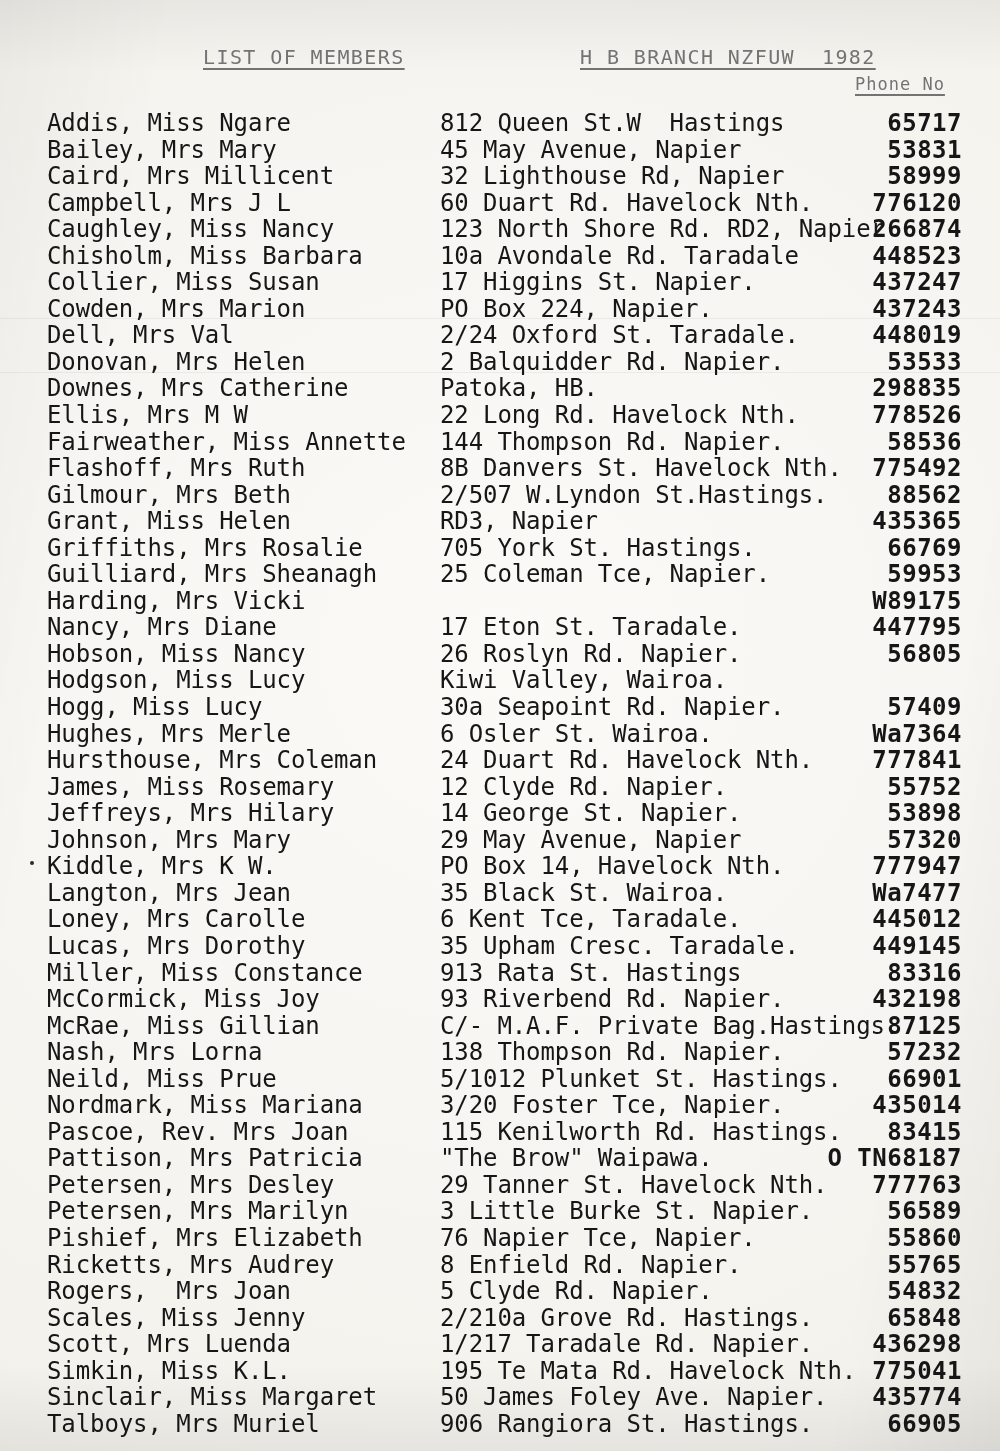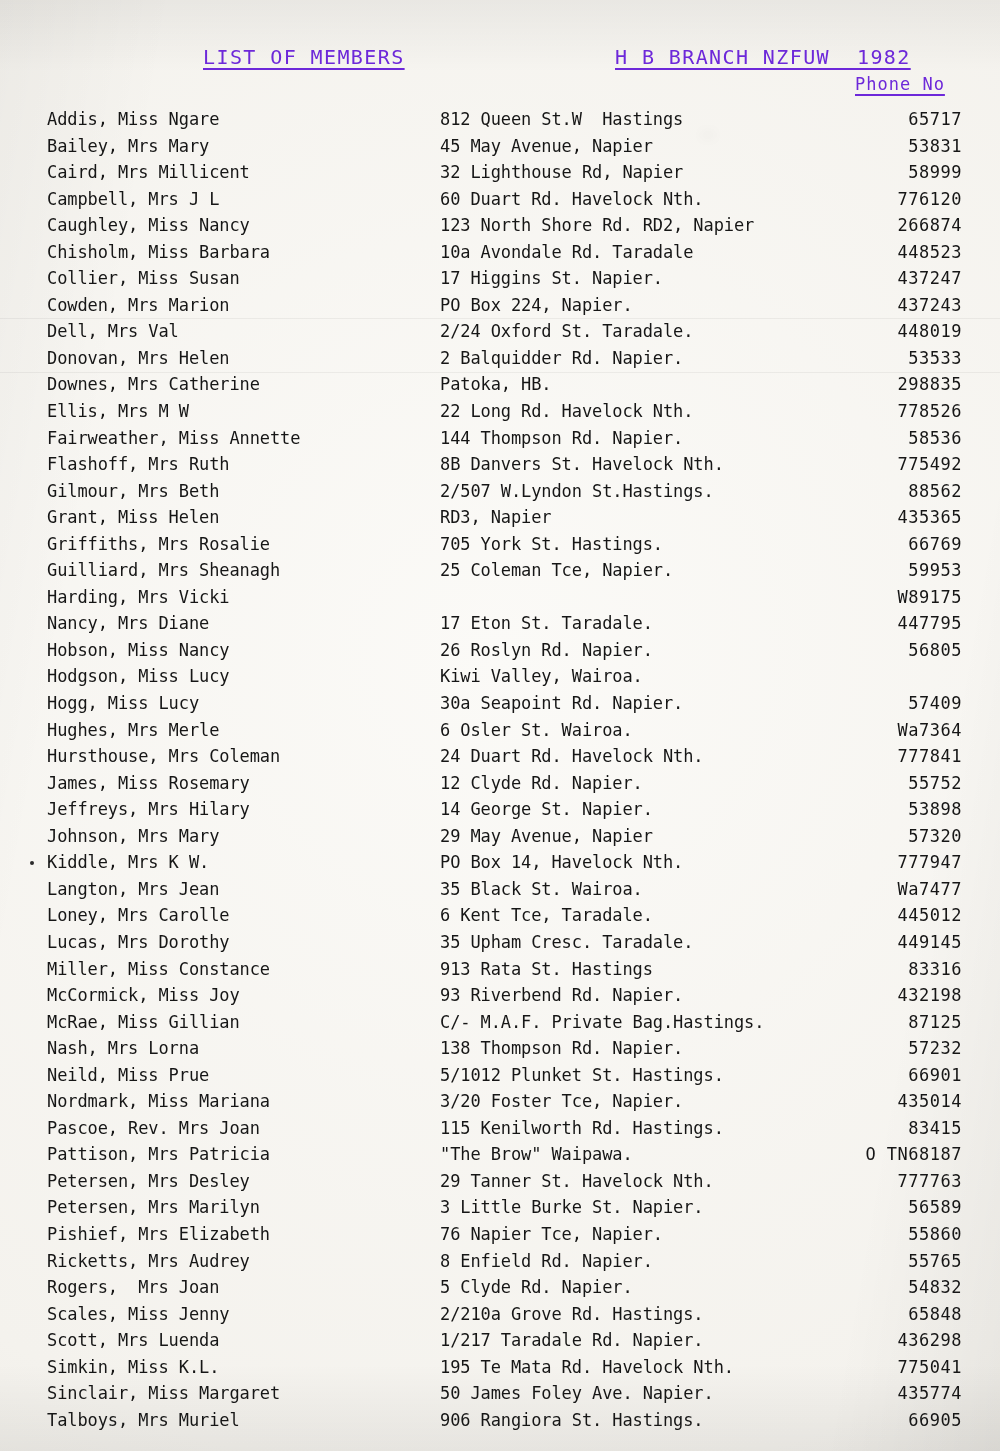--- a/index.html
+++ b/index.html
@@ -25,53 +25,54 @@
   }
   
   .fold{position:absolute;left:0;right:0;height:1px;background:rgba(0,0,0,0.05);}
   .smudge{position:absolute;border-radius:50%;background:rgba(0,0,0,0.025);filter:blur(5px);}
 
   #content{position:absolute;inset:0;}
 
   
   .hdr{
     position:absolute;
-    color:#6d28d9;
+    color:#737373;
     font-size:20px;
     letter-spacing:1.4px;
     white-space:pre;
     text-decoration:underline;
     text-underline-offset:4px;
     text-decoration-thickness:2px;
   }
   #title-left{left:203px;top:45px;}
-  #title-right{left:615px;top:45px;}
+  #title-right{left:580px;top:45px;}
   #phone-head{left:855px;top:74px;font-size:17px;letter-spacing:1px;}
 
   
   #list{position:absolute;left:0;top:109px;width:1000px;}
   .row{
     position:relative;
     height:26.55px;
     white-space:pre;
     color:#161616;
-    font-size:17px;
+    font-size:24px;
     letter-spacing:-0.1px;
   }
   .mark{
     position:absolute;left:30px;top:9px;
     width:4px;height:4px;border-radius:50%;
     background:#2b2b2b;
   }
   .nm{position:absolute;left:47px;top:0;}
   .ad{position:absolute;left:440px;top:0;}
   .ph{
     position:absolute;left:0;top:0;width:962px;
     text-align:right;
     letter-spacing:0.5px;
+    font-weight:bold;
   }
 </style>
 </head>
 <body>
 
 <div id="page">
   <div id="paper"></div>
   <div class="fold" style="top:318px"></div>
   <div class="fold" style="top:372px"></div>
   <div class="smudge" style="left:700px;top:130px;width:16px;height:10px"></div>

